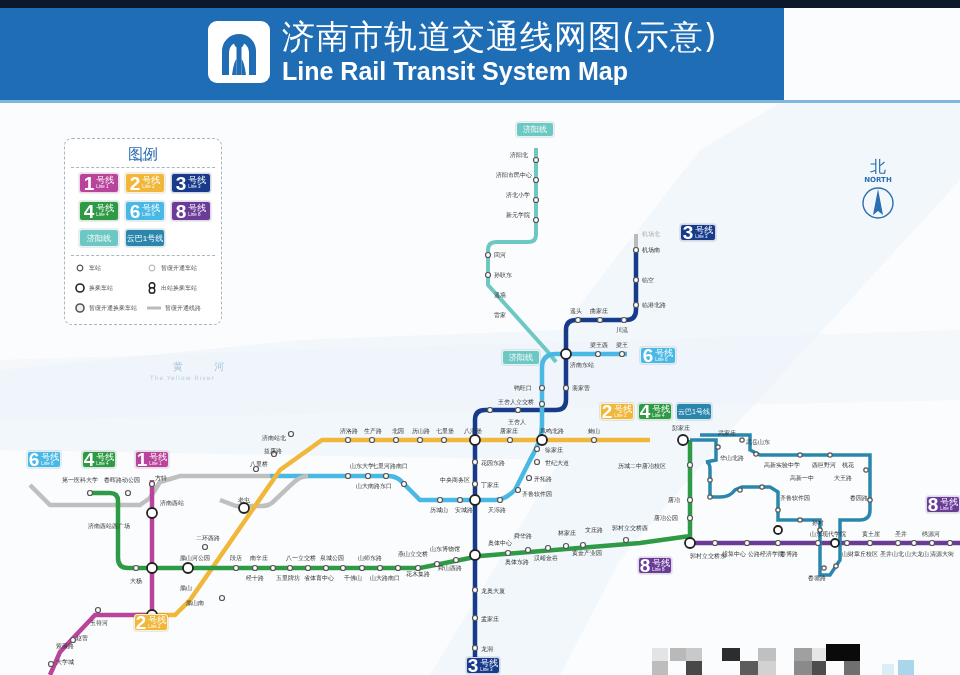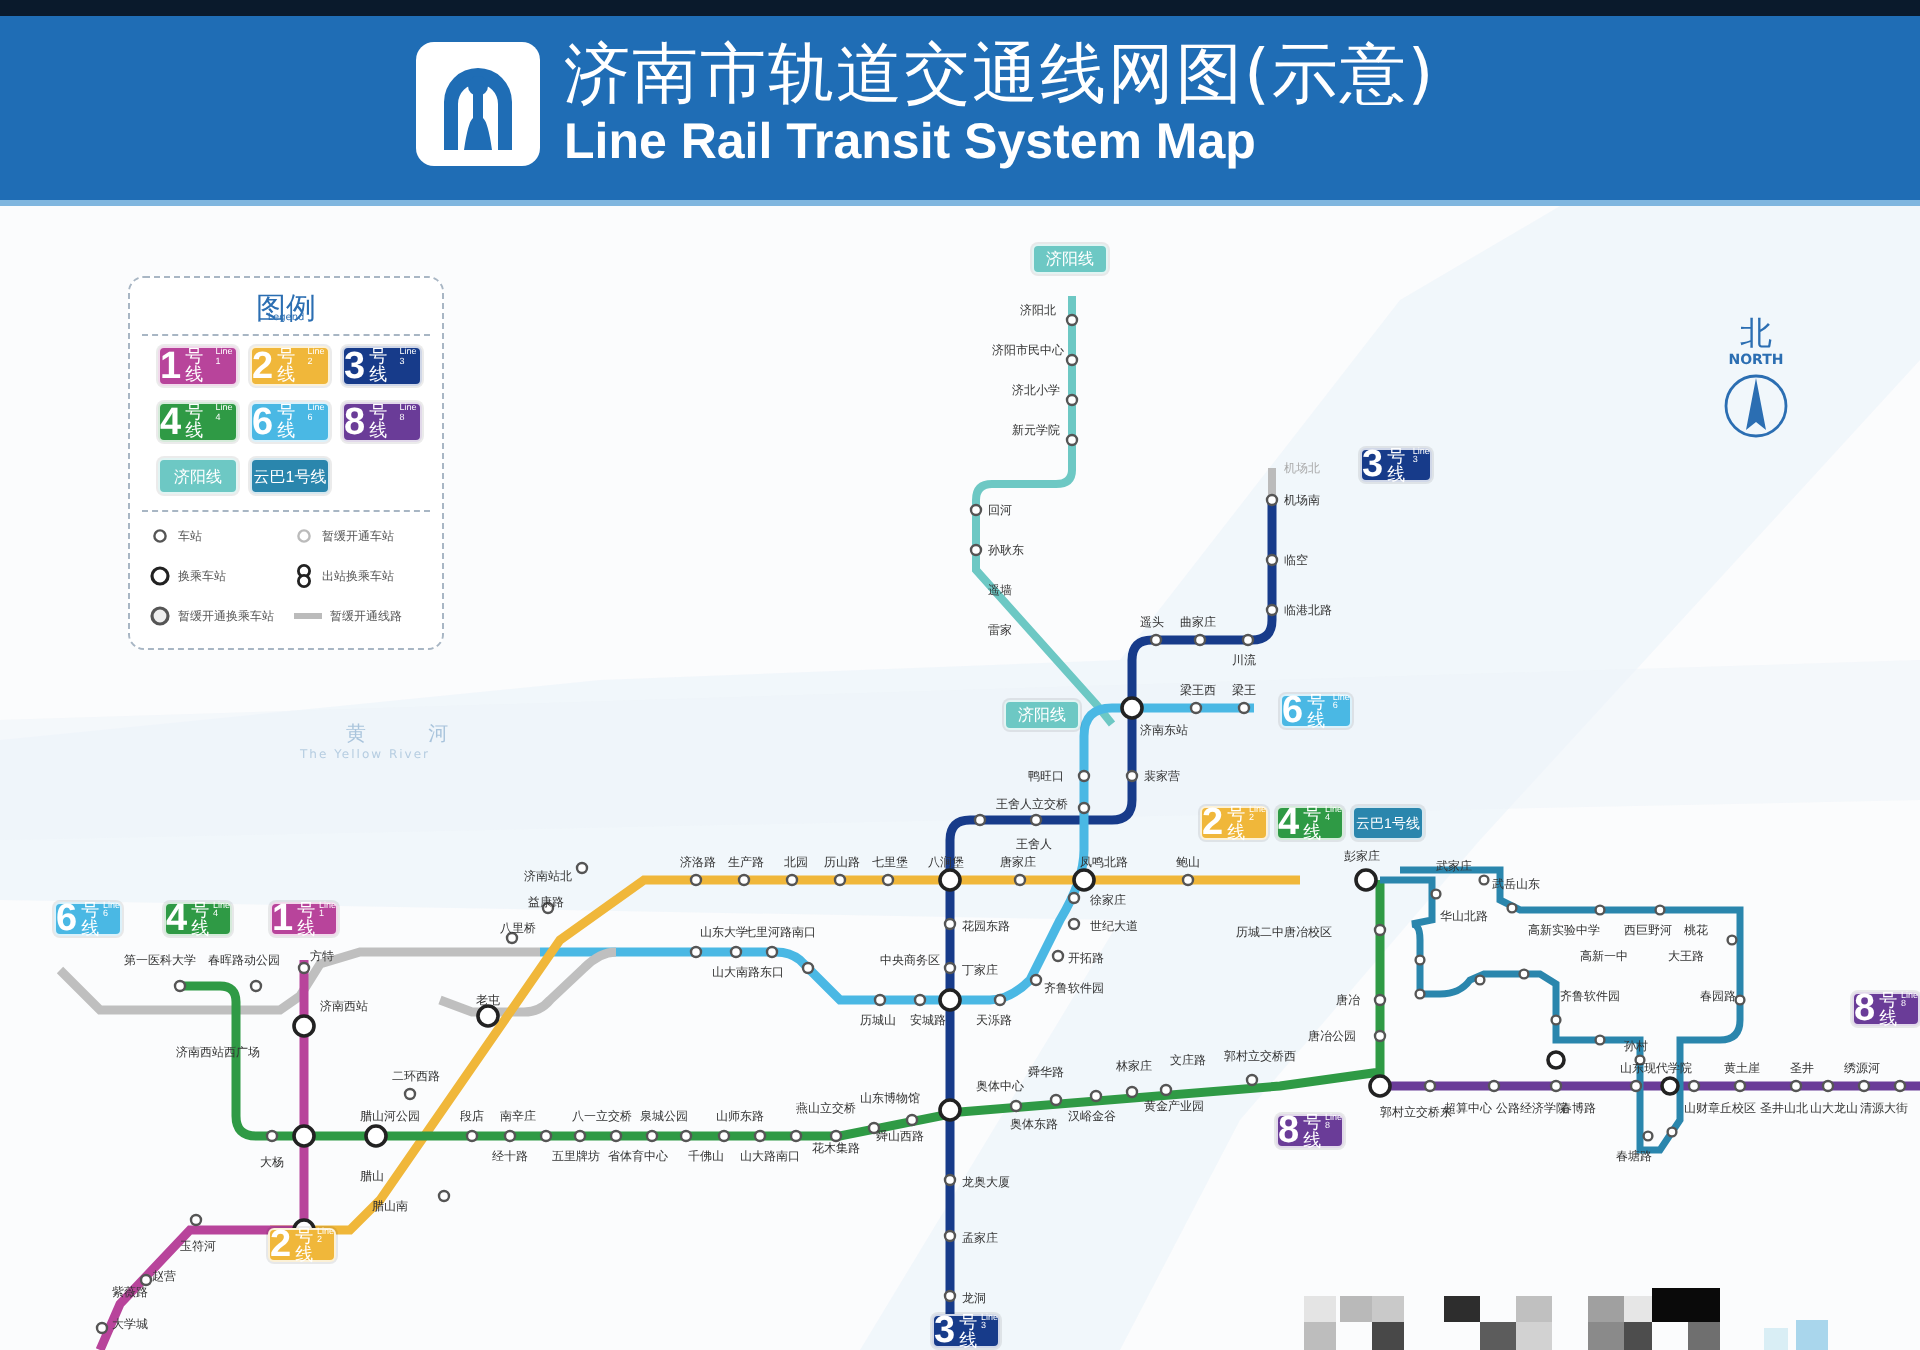--- a/index.html
+++ b/index.html
@@ -1,28 +1,28 @@
 <!DOCTYPE html>
 <html><head>
 <meta charset="utf-8">
 <style>
   html,body{margin:0;padding:0;}
   body{width:960px;height:675px;overflow:hidden;background:#fbfcfd;font-family:"DejaVu Sans",sans-serif;position:relative;}
   .topbar{position:absolute;left:0;top:0;width:960px;height:8px;background:#0a1a2c;}
-  .header{position:absolute;left:0;top:8px;width:960px;height:92px;background:#1f6db5;}
+  .header{position:absolute;left:0;top:8px;width:784px;height:92px;background:#1f6db5;}
   .header-inner{position:absolute;left:208px;top:10px;display:flex;align-items:center;}
   .logo{width:62px;height:62px;background:#fff;border-radius:9px;position:relative;margin-right:12px;}
   .titles{color:#fff;}
   .title-cn{font-size:33px;letter-spacing:1px;line-height:38px;}
   .title-en{font-family:"Liberation Sans",sans-serif;font-size:25px;line-height:30px;font-weight:bold;}
   .header-bottom{position:absolute;left:0;top:100px;width:960px;height:3px;background:#7fb6df;}
   svg.map{position:absolute;left:0;top:103px;}
   .badge{position:absolute;border-radius:3px;color:#fff;display:flex;align-items:center;justify-content:center;font-family:"Liberation Sans",sans-serif;box-sizing:border-box;border:1.5px solid rgba(255,255,255,0.8);box-shadow:0 0 0 1px rgba(0,0,0,0.08);}
   .badge .num{font-size:19px;font-weight:bold;line-height:1;margin-right:2px;}
-  .badge .txt{display:flex;flex-direction:row;line-height:1;}
+  .badge .txt{display:flex;flex-direction:column;line-height:1;}
   .badge .txt .cn{font-size:9px;}
   .badge .txt .en{font-size:4.5px;}
   .badge.small{font-size:8px;}
   .legend{position:absolute;left:64px;top:138px;width:156px;height:185px;border:1.5px dashed #a8b6c4;border-radius:8px;background:#fff;}
   .legend-title{position:absolute;left:0;width:100%;top:6px;text-align:center;color:#2b6eb2;font-size:15px;font-weight:normal;}
   .legend-sub{position:absolute;left:0;width:100%;top:17px;text-align:center;color:#2b6eb2;font-size:5px;}
   .legend-sep{position:absolute;left:6px;right:6px;border-top:1.5px dashed #a8b6c4;}
   .lg-row{position:absolute;display:flex;align-items:center;font-size:6px;color:#555;}
   .lg-row .sym{width:10px;height:10px;margin-right:4px;display:flex;align-items:center;justify-content:center;}
   .compass{position:absolute;left:858px;top:158px;width:40px;height:70px;text-align:center;color:#2b6eb2;}

